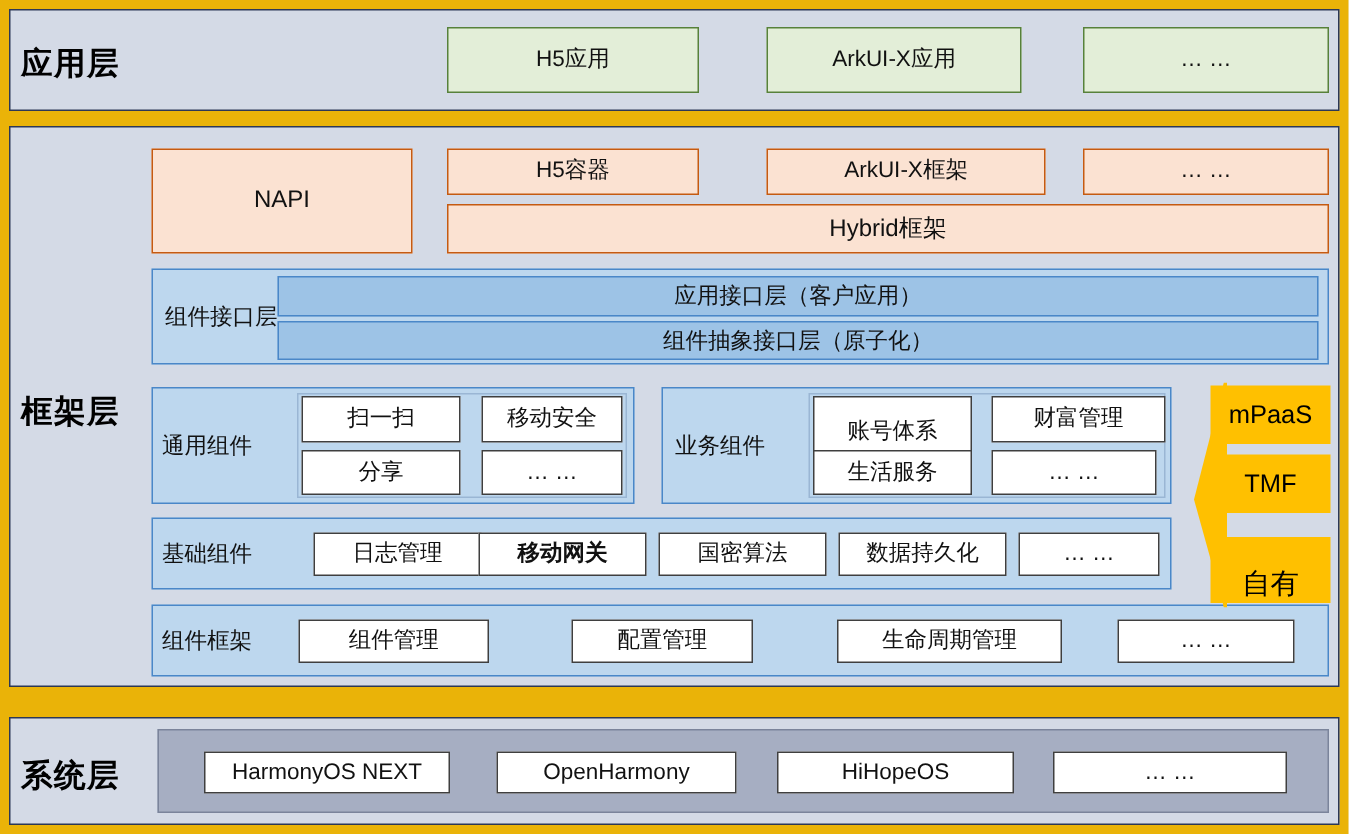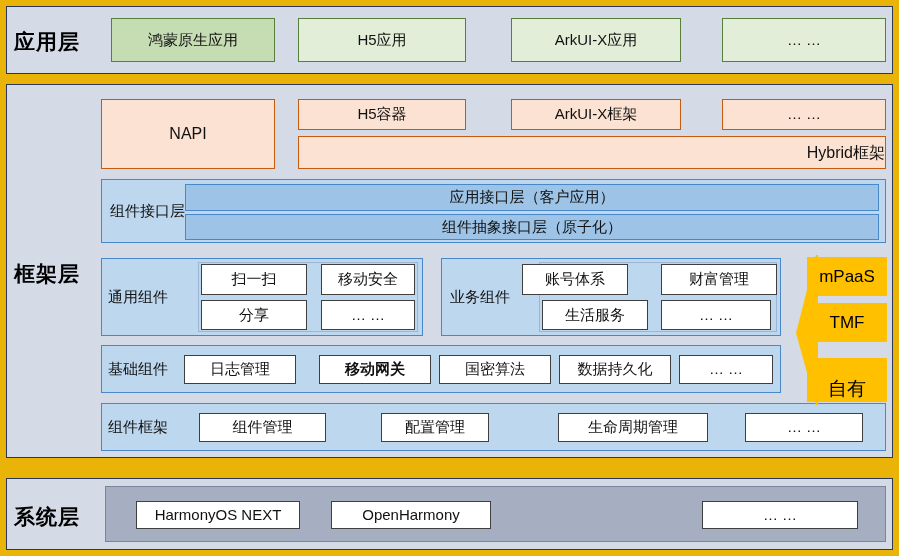--- a/index.html
+++ b/index.html
@@ -144,50 +144,47 @@
 </style>
 </head>
 <body>
 
 <div id="stage">
 
   <div class="layer-panel" style="left:6px; top:6px; width:887px; height:68px;">
   </div>
   <div class="layer-label" style="top:28px; left:14px;">应用层</div>
 
-  <div class="box green-box accent" style="left:111px; top:18px; width:164px; height:44px;">
-    <span>鸿蒙原生应用</span>
-  </div>
   <div class="box green-box" style="left:298px; top:18px; width:168px; height:44px;">
     <span>H5应用</span>
   </div>
   <div class="box green-box" style="left:511px; top:18px; width:170px; height:44px;">
     <span>ArkUI-X应用</span>
   </div>
   <div class="box green-box" style="left:722px; top:18px; width:164px; height:44px;">
     <span class="dots">… …</span>
   </div>
 
   <div class="layer-panel" style="left:6px; top:84px; width:887px; height:374px;">
   </div>
   <div class="layer-label" style="top:260px; left:14px;">框架层</div>
 
   <div class="box orange-box" style="left:101px; top:99px; width:174px; height:70px; font-size:16px;">
     <span>NAPI</span>
   </div>
   <div class="box orange-box" style="left:298px; top:99px; width:168px; height:31px;">
     <span>H5容器</span>
   </div>
-  <div class="box orange-box" style="left:511px; top:99px; width:170px; height:31px;">
+  <div class="box orange-box" style="left:511px; top:99px; width:186px; height:31px;">
     <span>ArkUI-X框架</span>
   </div>
   <div class="box orange-box" style="left:722px; top:99px; width:164px; height:31px;">
     <span class="dots">… …</span>
   </div>
-  <div class="box orange-box" style="left:298px; top:136px; width:588px; height:33px; font-size:16px;justify-content:flex-end;">
+  <div class="box orange-box" style="left:298px; top:136px; width:588px; height:33px; font-size:16px;">
     <span>Hybrid框架</span>
   </div>
 
   <div class="blue-group" style="left:101px; top:179px; width:785px; height:64px;">
   </div>
   <div class="group-label" style="left:110px; top:197px; height:28px;">组件接口层</div>
   <div class="blue-sub" style="left:185px; top:184px; width:694px; height:27px;">
     <span>应用接口层（客户应用）</span>
   </div>
   <div class="blue-sub" style="left:185px; top:214px; width:694px; height:26px;">
@@ -208,37 +205,37 @@
     <span>分享</span>
   </div>
   <div class="box white-box" style="left:321px; top:300px; width:94px; height:30px;">
     <span class="dots">… …</span>
   </div>
 
   <div class="blue-group" style="left:441px; top:258px; width:340px; height:78px;">
   </div>
   <div class="group-label" style="left:450px; top:283px; height:28px;">业务组件</div>
   <div class="chip-frame" style="left:539px; top:262px; width:238px; height:70px;"></div>
-  <div class="box white-box" style="left:522px; top:264px; width:106px; height:31px;">
+  <div class="box white-box" style="left:542px; top:264px; width:106px; height:49px;">
     <span>账号体系</span>
   </div>
   <div class="box white-box" style="left:661px; top:264px; width:116px; height:31px;">
     <span>财富管理</span>
   </div>
   <div class="box white-box" style="left:542px; top:300px; width:106px; height:30px;">
     <span>生活服务</span>
   </div>
   <div class="box white-box" style="left:661px; top:300px; width:110px; height:30px;">
     <span class="dots">… …</span>
   </div>
 
   <div class="blue-group" style="left:101px; top:345px; width:680px; height:48px;">
   </div>
   <div class="group-label" style="left:108px; top:356px; height:26px;">基础组件</div>
-  <div class="box white-box" style="left:184px; top:355px; width:112px; height:29px;">
+  <div class="box white-box" style="left:209px; top:355px; width:112px; height:29px;">
     <span>日志管理</span>
   </div>
   <div class="box white-box bold-chip" style="left:319px; top:355px; width:112px; height:29px;">
     <span>移动网关</span>
   </div>
   <div class="box white-box" style="left:439px; top:355px; width:112px; height:29px;text-align:right;">
     <span>国密算法</span>
   </div>
   <div class="box white-box" style="left:559px; top:355px; width:112px; height:29px;">
     <span>数据持久化</span>
@@ -246,21 +243,21 @@
   <div class="box white-box" style="left:679px; top:355px; width:94px; height:29px;">
     <span class="dots">… …</span>
   </div>
 
   <div class="blue-group" style="left:101px; top:403px; width:785px; height:48px;">
   </div>
   <div class="group-label" style="left:108px; top:414px; height:26px;">组件框架</div>
   <div class="box white-box" style="left:199px; top:413px; width:127px; height:29px;">
     <span>组件管理</span>
   </div>
-  <div class="box white-box" style="left:381px; top:413px; width:108px; height:29px;">
+  <div class="box white-box" style="left:381px; top:413px; width:121px; height:29px;">
     <span>配置管理</span>
   </div>
   <div class="box white-box" style="left:558px; top:413px; width:150px; height:29px;">
     <span>生命周期管理</span>
   </div>
   <div class="box white-box" style="left:745px; top:413px; width:118px; height:29px;">
     <span class="dots">… …</span>
   </div>
 
   <svg class="arrow-shape" width="24" height="150" viewBox="0 0 24 150" style="left:796px; top:255px;">
@@ -283,17 +280,20 @@
   <div class="layer-label" style="top:503px; left:14px;">系统层</div>
 
   <div class="system-bar" style="left:105px; top:486px; width:781px; height:56px;"></div>
 
   <div class="box white-box" style="left:136px; top:501px; width:164px; height:28px;">
     <span>HarmonyOS NEXT</span>
   </div>
   <div class="box white-box" style="left:331px; top:501px; width:160px; height:28px;">
     <span>OpenHarmony</span>
   </div>
+  <div class="box white-box" style="left:518px; top:501px; width:158px; height:28px;">
+    <span>HiHopeOS</span>
+  </div>
   <div class="box white-box" style="left:702px; top:501px; width:156px; height:28px;">
     <span class="dots">… …</span>
   </div>
 
 </div>
 
 </body></html>

